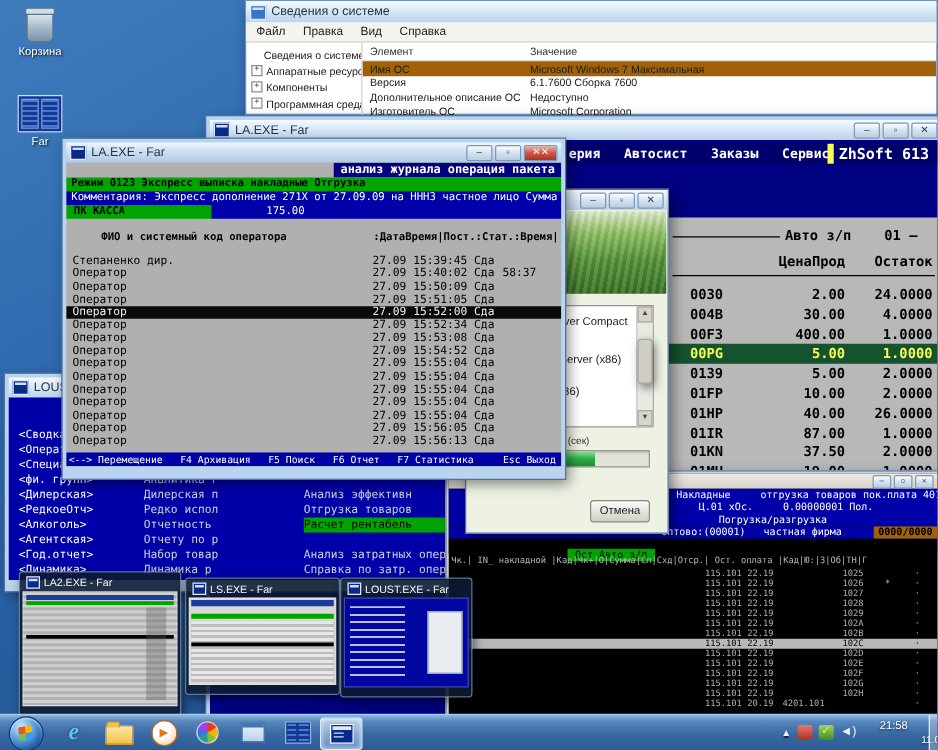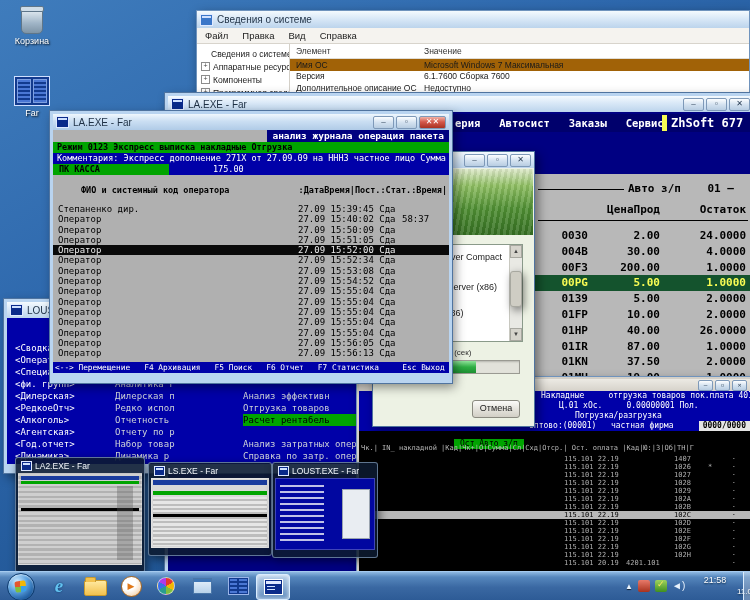--- a/index.html
+++ b/index.html
@@ -27,21 +27,21 @@
   .dicon{position:absolute;width:52px;text-align:center;color:#fff;font-size:9px;text-shadow:1px 1px 2px #000;}
   .bin-glyph{width:20px;height:24px;margin:0 auto 2px;background:linear-gradient(#e8f0f6,#9fb4c6 60%,#7e94a6);
     border:1px solid #5f7689;border-radius:3px 3px 5px 5px;position:relative;}
   .bin-glyph::before{content:"";position:absolute;left:-2px;top:-3px;right:-2px;height:4px;
     background:#cfdde8;border:1px solid #5f7689;border-radius:2px;}
   .far-glyph{width:30px;height:24px;margin:0 auto 2px;background:#123a8e;border:1px solid #cfe0ff;
     display:flex;gap:2px;padding:2px;}
   .far-glyph span{flex:1;background:repeating-linear-gradient(#4a77d4 0 2px,#123a8e 2px 4px);border:1px solid #7ea0e0;}
 
   
-  #sysinfo{left:196px;top:10px;width:552px;height:90px;z-index:10;background:#fff;
+  #sysinfo{left:196px;top:0;width:552px;height:90px;z-index:10;background:#fff;
     border:1px solid #6f93bd;}
   #sysinfo .titlebar{height:17px;}
   .menubar{display:flex;gap:14px;align-items:center;height:15px;padding:0 8px;
     background:#f5f3ef;border-bottom:1px solid #d8d4cc;font-size:9.5px;color:#222;}
   .si-body{display:flex;height:58px;}
   .si-tree{width:92px;border-right:1px solid #d4d0c8;padding-top:3px;font-size:8.5px;color:#1a1a1a;overflow:hidden;}
   .si-tree .trow{display:flex;align-items:center;height:13px;padding-left:4px;white-space:nowrap;}
   .si-tree .exp{width:7px;height:7px;border:1px solid #8c8c8c;margin-right:3px;font-size:7px;line-height:6px;
     text-align:center;color:#444;flex:0 0 auto;background:#fff;}
   .si-tree .exp:empty{border:none;background:transparent;}
@@ -59,21 +59,21 @@
   .bw-menu{position:absolute;left:0;top:2px;right:0;height:18px;background:#00006c;color:#fff;}
   .bw-menu .ml{position:absolute;left:287px;top:3px;font-size:10.5px;font-weight:bold;white-space:pre;}
   .bw-sep{position:absolute;left:494px;top:1px;width:5px;height:16px;background:#f8fc54;}
   .bw-menu .mr{position:absolute;left:503px;top:2px;font-size:12px;font-weight:bold;white-space:pre;}
   .panel{position:absolute;left:362px;top:62px;width:218px;height:398px;background:#b8b8b8;
     border-left:4px solid #737373;color:#000;}
   .panel .dash{position:absolute;left:4px;top:15px;width:86px;border-top:1px solid #000;}
   .panel .h1{position:absolute;left:94px;top:8px;font-size:11px;font-weight:bold;white-space:pre;}
   .panel .cols{position:absolute;left:0;right:0;top:28px;}
   .prow{display:flex;height:15.8px;line-height:15.8px;font-size:11px;font-weight:bold;}
-  .prow .code{width:52px;margin-left:2px;text-align:right;}
+  .prow .code{width:52px;margin-left:18px;}
   .prow .price{width:72px;text-align:right;}
   .prow .rest{flex:1;text-align:right;padding-right:6px;}
   .prow.hl{background:#14532d;color:#f8fc54;}
   .panel .rule{position:absolute;left:4px;right:4px;top:46px;border-top:1px solid #000;}
   .panel .rows{position:absolute;left:0;right:0;top:54px;}
 
   
   #journal{left:50px;top:111px;width:396px;height:266px;z-index:60;}
   #journal .titlebar{background:linear-gradient(rgba(244,250,254,.92),rgba(205,224,243,.9) 45%,rgba(175,202,230,.9));}
   #journal .jconsole{position:relative;width:100%;height:243px;background:#b0b0b0;overflow:hidden;color:#000;}
@@ -108,21 +108,21 @@
   .lrow.rhl .lr{background:#00a400;color:#000;align-self:center;height:12px;max-width:130px;}
 
   
   #nakl{left:357px;top:377px;width:391px;height:195px;z-index:40;background:#000;
     border:2px solid #d4d0c8;outline:1px solid #6f93bd;}
   #nakl .titlebar{height:12px;background:linear-gradient(#eceae4,#d6d2ca);font-size:8px;}
   #nakl .cbtn{width:13px;height:9px;font-size:6px;line-height:7px;}
   .nk-blue{background:#0000a8;color:#fff;font-size:8px;height:10px;line-height:10px;white-space:pre;overflow:hidden;}
   .nk-l1{padding-left:182px;} .nk-l2{padding-left:200px;} .nk-l3{padding-left:216px;}
   .nk-l4{display:flex;} .nk-l4 .t{padding-left:170px;} 
-  .nk-l4 .chip{margin-left:auto;background:#e5e5e5;color:#000;padding:0 4px;font-weight:bold;}
+  .nk-l4 .chip{margin-left:auto;background:#a16207;color:#000;padding:0 4px;font-weight:bold;}
   .nk-l5{height:10px;background:#000;} 
   .nk-l5 .chip{margin-left:95px;display:inline-block;background:#00a400;color:#000;
     font-size:8px;height:10px;line-height:10px;padding:0 6px;}
   .nk-head{height:10px;line-height:10px;color:#b8b8b8;font-size:7px;white-space:pre;padding-left:2px;
     border-top:2px solid #000;overflow:hidden;}
   .nk-rows{margin-top:2px;}
   .nrow{display:flex;height:8px;line-height:8px;font-size:7px;color:#b0b0b0;white-space:pre;}
   .nrow .na{margin-left:205px;width:62px;} .nrow .npay{width:48px;} .nrow .ncode{width:34px;}
   .nrow .nmark{width:14px;}
   .nrow::after{content:"·";margin-left:auto;padding-right:14px;}
@@ -307,21 +307,21 @@
       <span class="cap">
         <span class="cbtn min"></span>
         <span class="cbtn max"></span>
         <span class="cbtn cls"></span>
       </span>
     </div>
     <div class="inner mono">
       <div class="bw-menu">
         <span class="ml">ерия   Автосист   Заказы   Сервис</span>
         <span class="bw-sep"></span>
-        <span class="mr">ZhSoft 677</span>
+        <span class="mr">ZhSoft 613</span>
       </div>
       <div class="panel">
         <div class="dash"></div>
         <div class="h1">Авто з/п    01 —</div>
         <div class="cols">
           <div class="prow">
             <span class="code"></span>
             <span class="price">ЦенаПрод</span>
             <span class="rest">Остаток</span>
           </div>
@@ -334,21 +334,21 @@
               <span class="price">2.00</span>
               <span class="rest">24.0000</span>
             </div>
             <div class="prow">
               <span class="code">004B</span>
               <span class="price">30.00</span>
               <span class="rest">4.0000</span>
             </div>
             <div class="prow">
               <span class="code">00F3</span>
-              <span class="price">200.00</span>
+              <span class="price">400.00</span>
               <span class="rest">1.0000</span>
             </div>
             <div class="prow hl">
               <span class="code">00PG</span>
               <span class="price">5.00</span>
               <span class="rest">1.0000</span>
             </div>
             <div class="prow">
               <span class="code">0139</span>
               <span class="price">5.00</span>
@@ -467,21 +467,21 @@
     </div>
     <div class="nk-l5">
       <span class="chip">Ост Авто з/п</span>
     </div>
     <div class="nk-head">Чк.| IN_ накладной |Кад|Чк+|О|Сумма|Сл|Схд|Отср.| Ост. оплата |Кад|Ю:|З|Об|ТН|Г</div>
     <div class="nk-rows">
 
     <div class="nrow">
           <span class="na">115.101 22.19</span>
           <span class="npay"></span>
-          <span class="ncode">1407</span>
+          <span class="ncode">1025</span>
           <span class="nmark"></span>
         </div>
         <div class="nrow">
           <span class="na">115.101 22.19</span>
           <span class="npay"></span>
           <span class="ncode">1026</span>
           <span class="nmark">*</span>
         </div>
         <div class="nrow">
           <span class="na">115.101 22.19</span>

